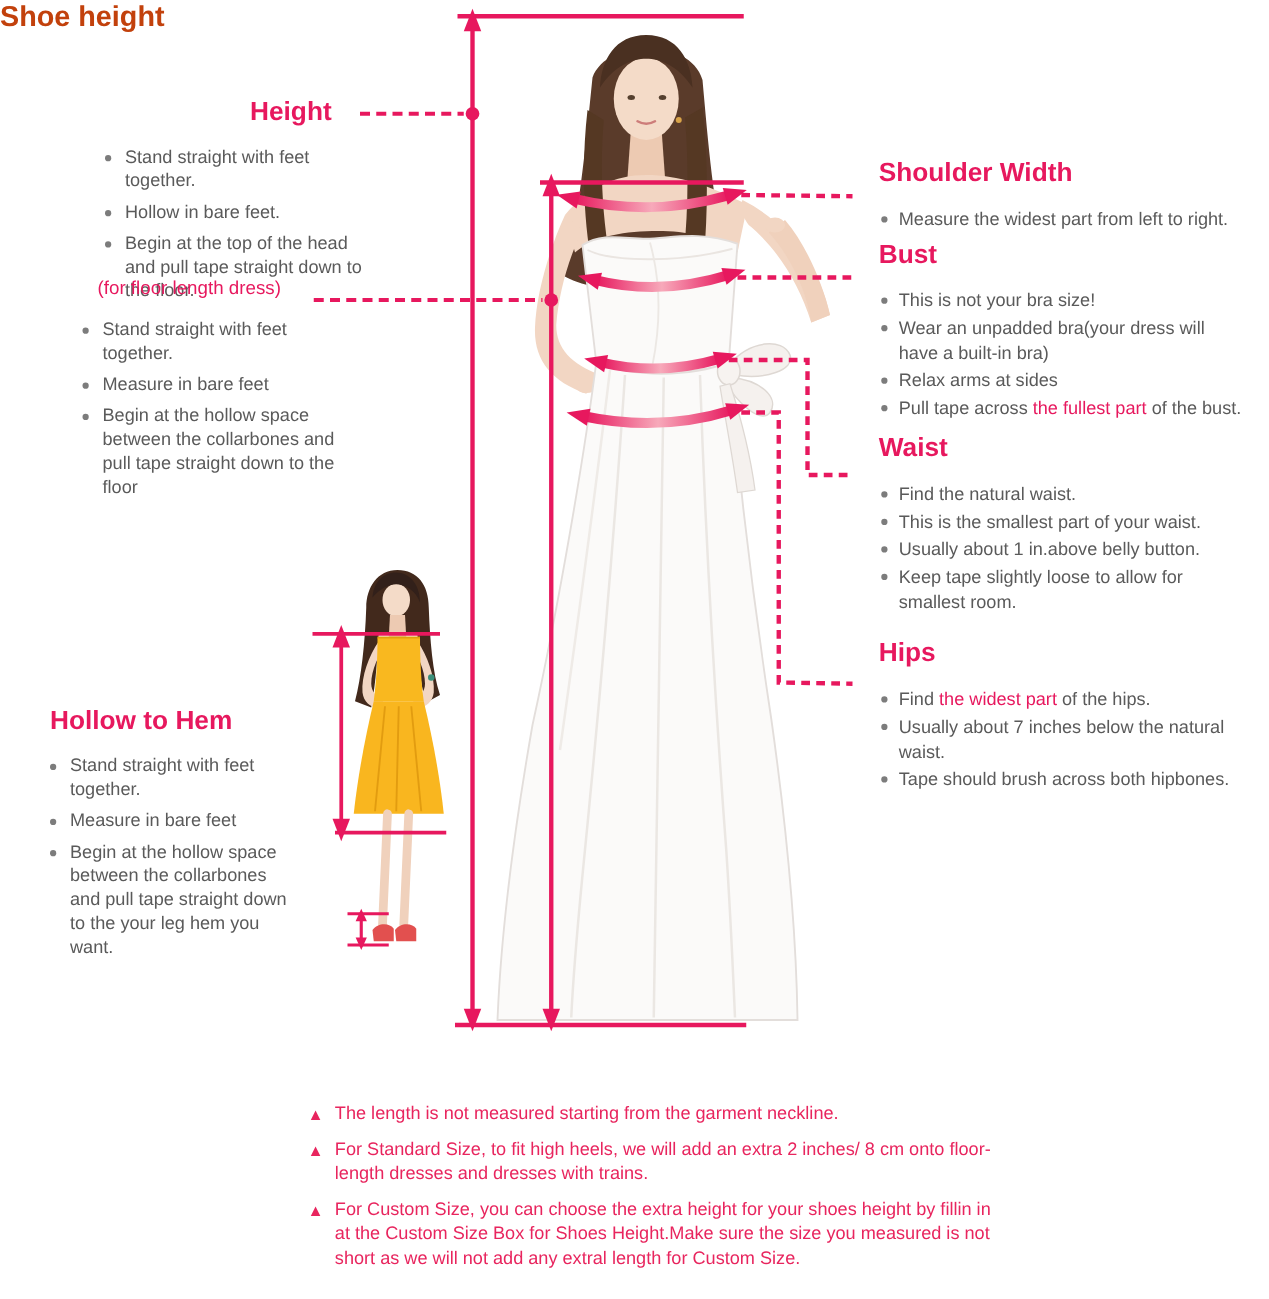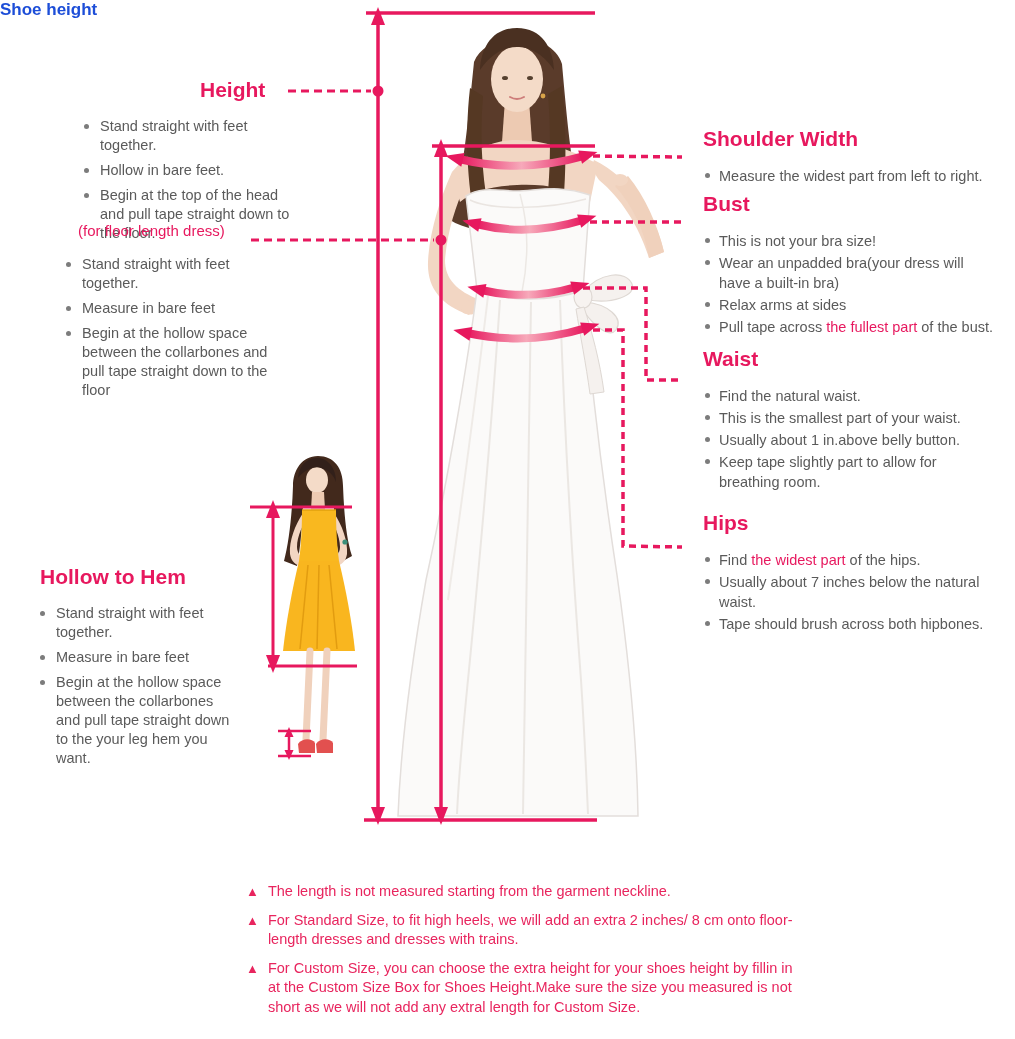--- a/index.html
+++ b/index.html
@@ -23,21 +23,21 @@
   .nowrap { white-space:nowrap; }
 
   #sec-height   { left:62px;  top:78px;  width:258px; }
   #sec-height .sec-title { margin-left:138px; margin-bottom:4px; }
   #sec-htf      { left:44px;  top:226px; width:250px; }
   #sec-htf .sec-title { margin-left:36px; }
   #sec-htf .sec-sub   { margin-left:34px; }
   #sec-hth      { left:18px;  top:518px; width:235px; }
   #sec-hth .sec-title { margin-left:22px;margin-top:47px; }
   #sec-hth li:nth-child(1) { max-width:180px; }
-  #shoe-label   { left:134px; top:731px; color:#1d4ed8; font-weight:bold; font-size:17px; }
+  #shoe-label   { left:134px; top:731px; color:#c2410c; font-weight:bold; font-size:23px; }
 
   #sec-shoulder { left:688px; top:127px; width:324px; }
   #sec-bust     { left:688px; top:192px; width:324px; }
   #sec-bust li:nth-child(2) { max-width:262px; }
   #sec-waist    { left:688px; top:347px; width:324px; }
   #sec-waist li:nth-child(4) { max-width:266px; }
   #sec-hips     { left:688px; top:511px; width:324px; }
   #sec-hips .sec-title { margin-bottom:9px; }
   #sec-hips li:nth-child(2) { max-width:280px; }
   .rsec .sec-title { margin-left:15px; }
@@ -228,21 +228,21 @@
       <li class="nowrap"><span>Pull tape across </span><span class="hl">the fullest part</span><span> of the bust.</span></li>
     </ul>
   </div>
 
   <div class="section rsec" id="sec-waist">
     <div class="sec-title">Waist</div>
     <ul class="bullets">
       <li>Find the natural waist.</li>
       <li>This is the smallest part of your waist.</li>
       <li>Usually about 1 in.above belly button.</li>
-      <li>Keep tape slightly part to allow for breathing room.</li>
+      <li>Keep tape slightly loose to allow for smallest room.</li>
     </ul>
   </div>
 
   <div class="section rsec" id="sec-hips">
     <div class="sec-title">Hips</div>
     <ul class="bullets">
       <li><span>Find </span><span class="hl">the widest part</span><span> of the hips.</span></li>
       <li>Usually about 7 inches below the natural waist.</li>
       <li>Tape should brush across both hipbones.</li>
     </ul>

